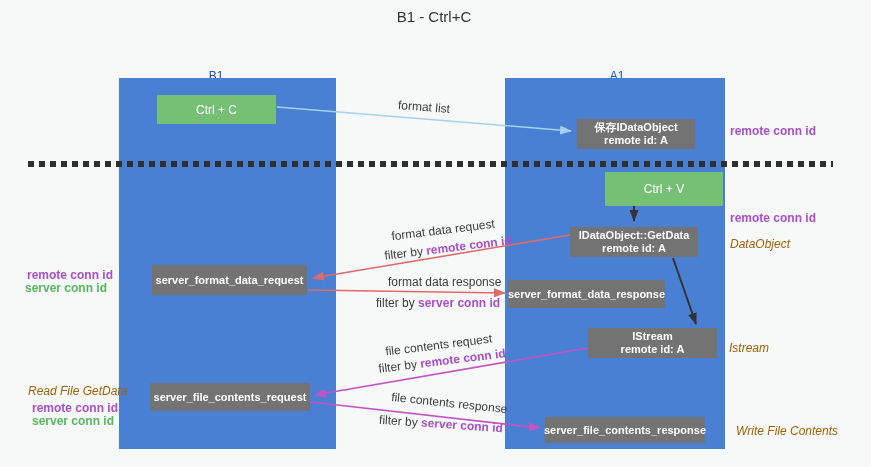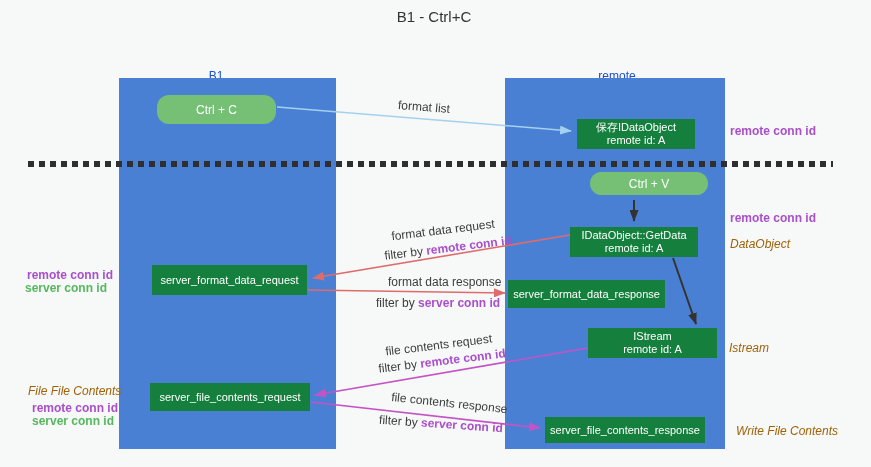--- a/index.html
+++ b/index.html
@@ -5,22 +5,22 @@
   html,body{margin:0;padding:0;background:#f7f8f8;}
   #canvas{
     position:relative;width:871px;height:467px;background:#f7f8f8;
     font-family:"Liberation Sans",sans-serif;color:#3c3c3c;overflow:hidden;
   }
   .lane{position:absolute;background:#4a80d4;top:78px;height:371px;}
   .lane-header{position:absolute;top:49px;width:120px;text-align:center;font-size:12px;line-height:14px;color:#1d4ed8;margin-top:20px;}
   .title{position:absolute;top:7px;left:314px;width:240px;text-align:center;font-size:15px;line-height:19px;color:#333;}
   .box{position:absolute;display:flex;flex-direction:column;align-items:center;justify-content:center;
        color:#fff;text-align:center;white-space:nowrap;}
-  .green{background:#75c075;border-radius:12px;}
-  .orange{background:#15803d;}
+  .green{background:#75c075;}
+  .orange{background:#737373;font-weight:bold;}
   .f12{font-size:12px;}
   .f11{font-size:11px;line-height:13px;}
   .dashed{position:absolute;left:28px;top:161px;width:805px;height:6px;
           background:repeating-linear-gradient(90deg,#2f2f2f 0 6px,transparent 6px 11px);}
   .mlabel{position:absolute;font-size:12px;color:#3c3c3c;white-space:nowrap;transform-origin:center center;}
   .key-purple{color:#a94fca;font-weight:bold;}
   .side{position:absolute;font-size:12px;white-space:nowrap;}
   .purple{color:#a94fca;font-weight:bold;}
   .greentxt{color:#56b85e;font-weight:bold;}
   .dark{color:#a16207;font-style:italic;}
@@ -33,20 +33,21 @@
 
   <div class="title">
     <div>B1 - Ctrl+C</div>
   </div>
 
   <div class="lane-header" style="left:156px;">
     <div>B1</div>
     <div>connection</div>
   </div>
   <div class="lane-header" style="left:557px;">
+    <div>A1</div>
     <div>remote</div>
   </div>
 
   <div class="lane" style="left:119px;width:217px;"></div>
   <div class="lane" style="left:505px;width:220px;"></div>
 
   <div class="dashed"></div>
 
   <svg class="arrows" width="871" height="467" viewBox="0 0 871 467">
     <defs>
@@ -74,21 +75,21 @@
 
   <div class="box green f12" style="left:157px;top:95px;width:119px;height:29px;">
     <div>Ctrl + C</div>
   </div>
 
   <div class="box orange f11" style="left:577px;top:119px;width:118px;height:30px;">
     <div>保存IDataObject</div>
     <div>remote id: A</div>
   </div>
 
-  <div class="box green f12" style="left:590px;top:172px;width:118px;height:23px;">
+  <div class="box green f12" style="left:605px;top:172px;width:118px;height:34px;">
     <div>Ctrl + V</div>
   </div>
 
   <div class="box orange f11" style="left:570px;top:227px;width:128px;height:30px;">
     <div>IDataObject::GetData</div>
     <div>remote id: A</div>
   </div>
 
   <div class="box orange f11" style="left:152px;top:265px;width:155px;height:30px;text-align:right;">
     <div>server_format_data_request</div>
@@ -134,17 +135,17 @@
   </div>
 
   <div class="side purple" style="left:730px;top:124px;">remote conn id</div>
   <div class="side purple" style="left:730px;top:211px;">remote conn id</div>
   <div class="side dark" style="left:730px;top:237px;">DataObject</div>
   <div class="side dark" style="left:729px;top:341px;">Istream</div>
   <div class="side dark" style="left:736px;top:424px;">Write File Contents</div>
 
   <div class="side purple" style="left:27px;top:268px;">remote conn id</div>
   <div class="side greentxt" style="left:25px;top:281px;">server conn id</div>
-  <div class="side dark" style="left:28px;top:384px;">File File Contents</div>
+  <div class="side dark" style="left:28px;top:384px;">Read File GetData</div>
   <div class="side purple" style="left:32px;top:401px;">remote conn id</div>
   <div class="side greentxt" style="left:32px;top:414px;">server conn id</div>
 
 </div>
 
 </body></html>

